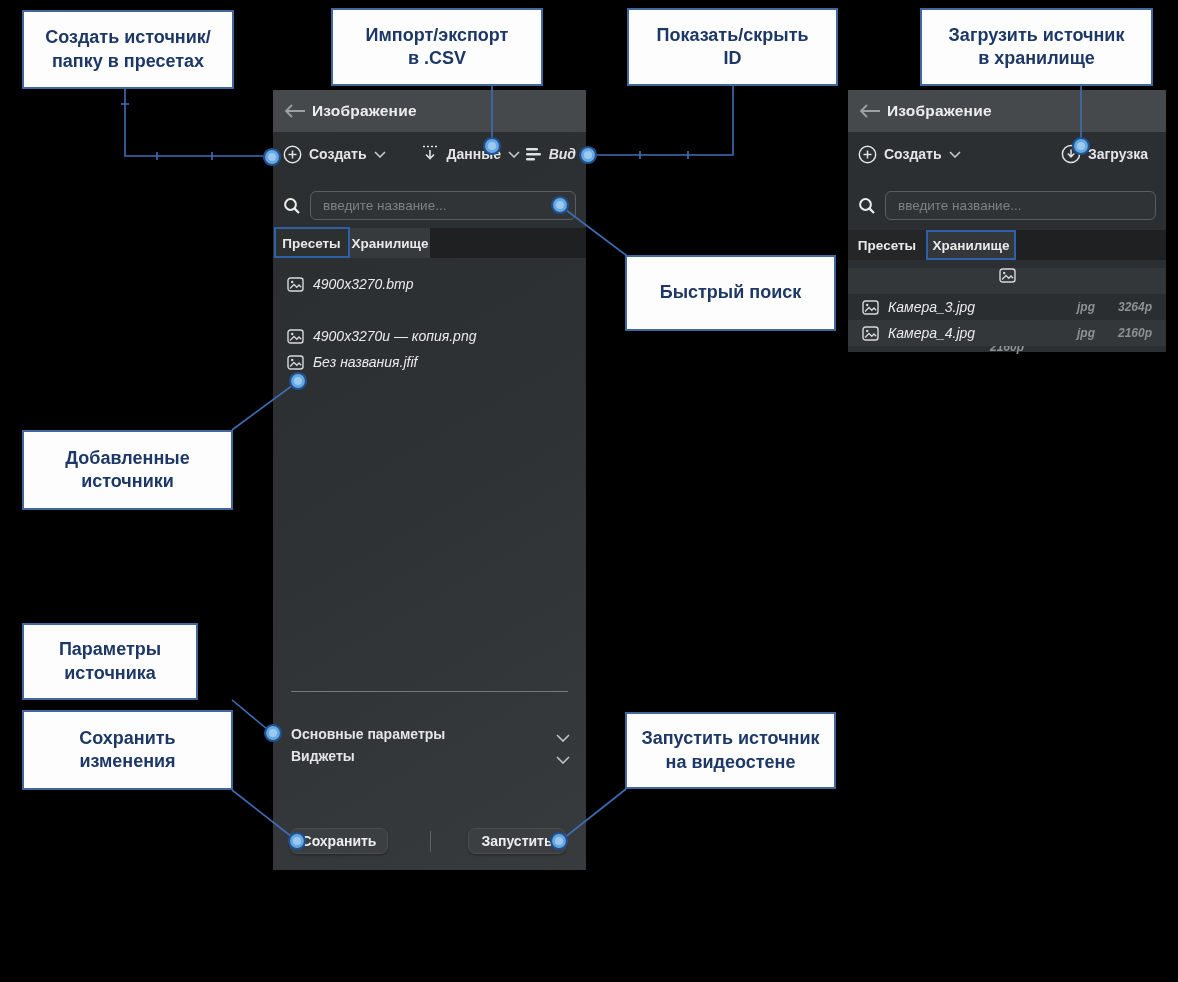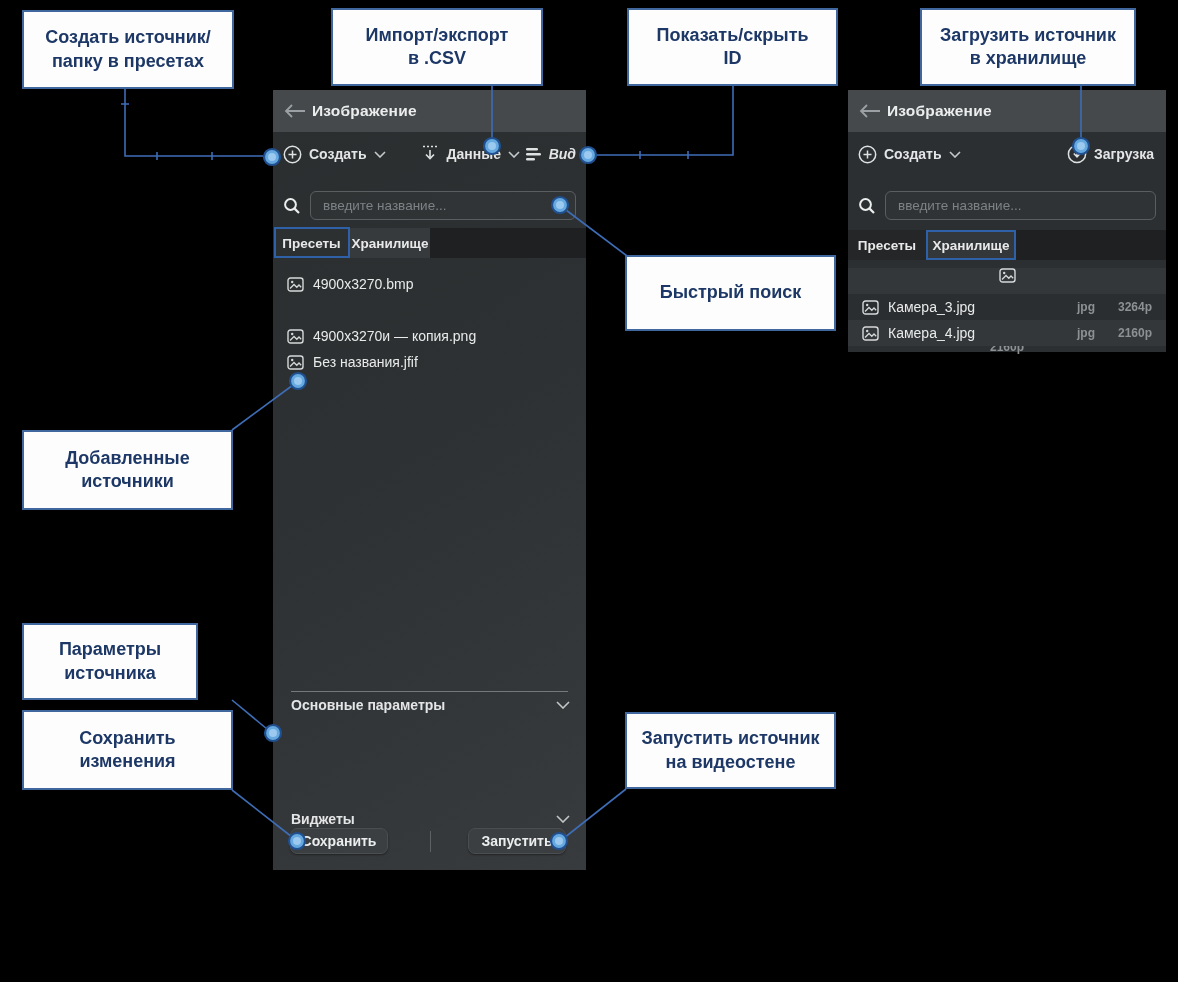--- a/index.html
+++ b/index.html
@@ -25,21 +25,21 @@
               padding:0 10px;box-sizing:border-box;}
   .search-input{flex:1;height:29px;background:rgba(255,255,255,0.025);border:1px solid #5a5e61;
                 border-radius:6px;color:#cfd3d4;font-size:13.5px;padding:0 12px;outline:none;
                 font-family:"Liberation Sans",sans-serif;box-sizing:border-box;}
   .search-input::placeholder{color:#7d8285;}
   .tabstrip{position:absolute;left:0;right:0;height:30px;background:#1e2021;display:flex;}
   .tab{height:100%;display:flex;align-items:center;justify-content:center;
        color:#e8eaea;font-size:13.5px;font-weight:bold;box-sizing:border-box;}
   .tab-annotation{position:absolute;border:2px solid #2e61a8;box-sizing:border-box;z-index:6;}
   .file-row{position:absolute;left:0;right:0;height:26px;display:flex;align-items:center;
-            padding-left:14px;box-sizing:border-box;gap:9px;}
+            padding-left:14px;box-sizing:border-box;gap:9px;font-style:italic;}
   .file-name{color:#e9ebeb;font-size:14px;}
   .badge{color:#8d9193;font-size:12px;font-weight:bold;}
   .divider-h{position:absolute;height:1px;background:#8b8f91;opacity:.75;}
   .section-row{position:absolute;left:0;right:0;height:26px;display:flex;align-items:center;
                padding:0 16px 0 18px;box-sizing:border-box;}
   .section-label{color:#e3e5e6;font-size:14px;font-weight:bold;flex:1;}
   .btn{position:absolute;height:26px;width:98px;background:#3b3f42;border:1px solid #4a4e51;
        border-radius:7px;color:#eceeee;font-size:14px;font-weight:bold;display:flex;
        align-items:center;justify-content:center;box-shadow:0 1px 2px rgba(0,0,0,.4);
        box-sizing:border-box;cursor:default;}
@@ -148,29 +148,29 @@
           <rect x="1" y="1" width="15" height="13" rx="2.5" stroke="#d6d9da" stroke-width="1.4" fill="none"></rect>
           <circle cx="5.2" cy="5" r="1.2" fill="#d6d9da"></circle>
           <path d="M3 11.5 L7 7.5 L9.8 10.3 L12 8 L14.2 10.2" stroke="#d6d9da" stroke-width="1.3" fill="none"></path>
         </svg>
     </span>
     <span class="file-name">Без названия.jfif</span>
   </div>
 
   <div class="divider-h" style="top:601px;left:18px;right:18px;"></div>
 
-  <div class="section-row" style="top:602px;">
+  <div class="section-row" style="top:626px;align-items:flex-end;">
     <span class="section-label">Основные параметры</span>
     <span class="icon">
       <svg width="14" height="8" viewBox="0 0 14 8">
           <polyline points="1,1 7,7 13,1" stroke="#c2c5c6" stroke-width="1.6" fill="none"></polyline>
         </svg>
     </span>
   </div>
-  <div class="section-row" style="top:716px;">
+  <div class="section-row" style="top:648px;align-items:flex-end;">
     <span class="section-label">Виджеты</span>
     <span class="icon">
       <svg width="14" height="8" viewBox="0 0 14 8">
           <polyline points="1,1 7,7 13,1" stroke="#c2c5c6" stroke-width="1.6" fill="none"></polyline>
         </svg>
     </span>
   </div>
 
   <div class="btn" style="left:17px;top:738px;">Сохранить</div>
   <div class="btn-divider" style="left:157px;top:741px;height:21px;"></div>
@@ -198,21 +198,21 @@
           </svg>
       </span>
       <span>Создать</span>
       <span class="icon">
         <svg width="12" height="7" viewBox="0 0 12 7">
             <polyline points="1,1 6,6 11,1" stroke="#c6c9ca" stroke-width="1.6" fill="none"></polyline>
           </svg>
       </span>
     </div>
     <div class="spacer"></div>
-    <div class="tool" style="margin-right:2px;">
+    <div class="tool" style="margin-right:8px;">
       <span class="icon">
         <svg width="20" height="20" viewBox="0 0 20 20">
             <circle cx="10" cy="10" r="8.6" stroke="#dfe2e3" stroke-width="1.5" fill="none"></circle>
             <path d="M10 5.5 V12 M6.8 9.5 L10 12.8 L13.2 9.5" stroke="#dfe2e3" stroke-width="1.5" fill="none"></path>
           </svg>
       </span>
       <span>Загрузка</span>
     </div>
   </div>
 
@@ -270,21 +270,21 @@
 </div>
 
 <div class="tab-annotation" style="left:926px;top:230px;width:90px;height:30px;"></div>
 
 <div class="callout" style="left:22px;top:10px;width:212px;height:79px;">Создать источник/
 папку в пресетах</div>
 <div class="callout" style="left:331px;top:8px;width:212px;height:78px;">Импорт/экспорт
 в .CSV</div>
 <div class="callout" style="left:627px;top:8px;width:211px;height:78px;">Показать/скрыть
 ID</div>
-<div class="callout" style="left:920px;top:8px;width:216px;height:78px;">Загрузить источник
+<div class="callout" style="left:920px;top:8px;width:233px;height:78px;">Загрузить источник
 в хранилище</div>
 <div class="callout" style="left:625px;top:255px;width:211px;height:76px;">Быстрый поиск</div>
 <div class="callout" style="left:22px;top:430px;width:211px;height:80px;">Добавленные
 источники</div>
 <div class="callout" style="left:22px;top:623px;width:176px;height:77px;">Параметры
 источника</div>
 <div class="callout" style="left:22px;top:710px;width:211px;height:80px;">Сохранить
 изменения</div>
 <div class="callout" style="left:625px;top:712px;width:211px;height:77px;">Запустить источник
 на видеостене</div>

